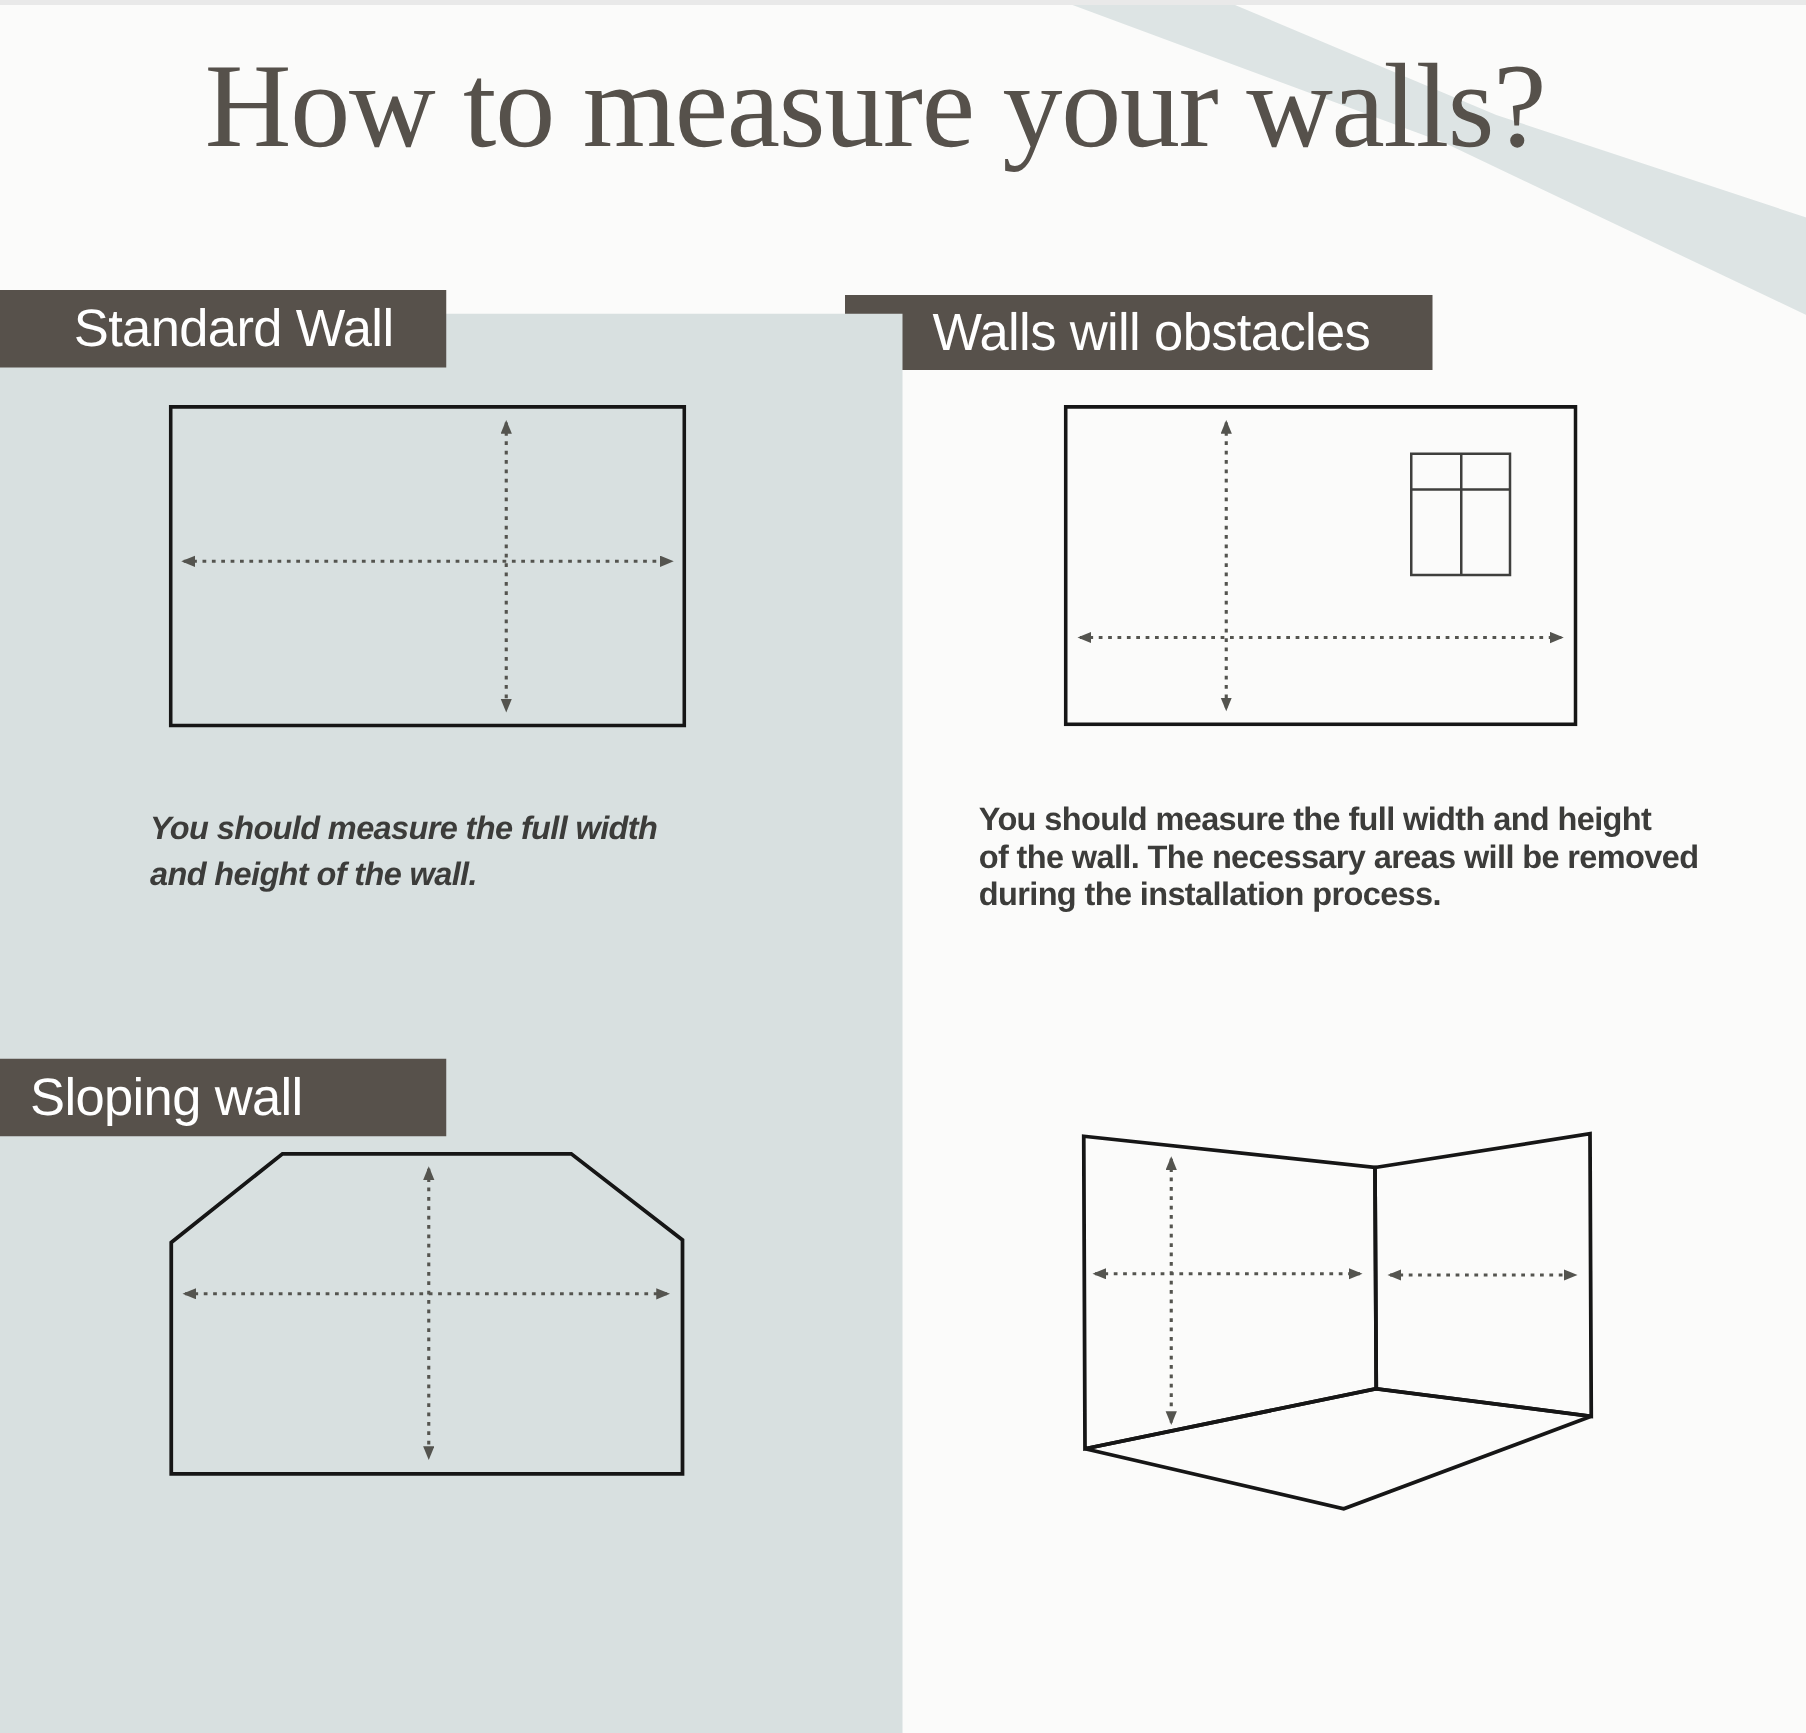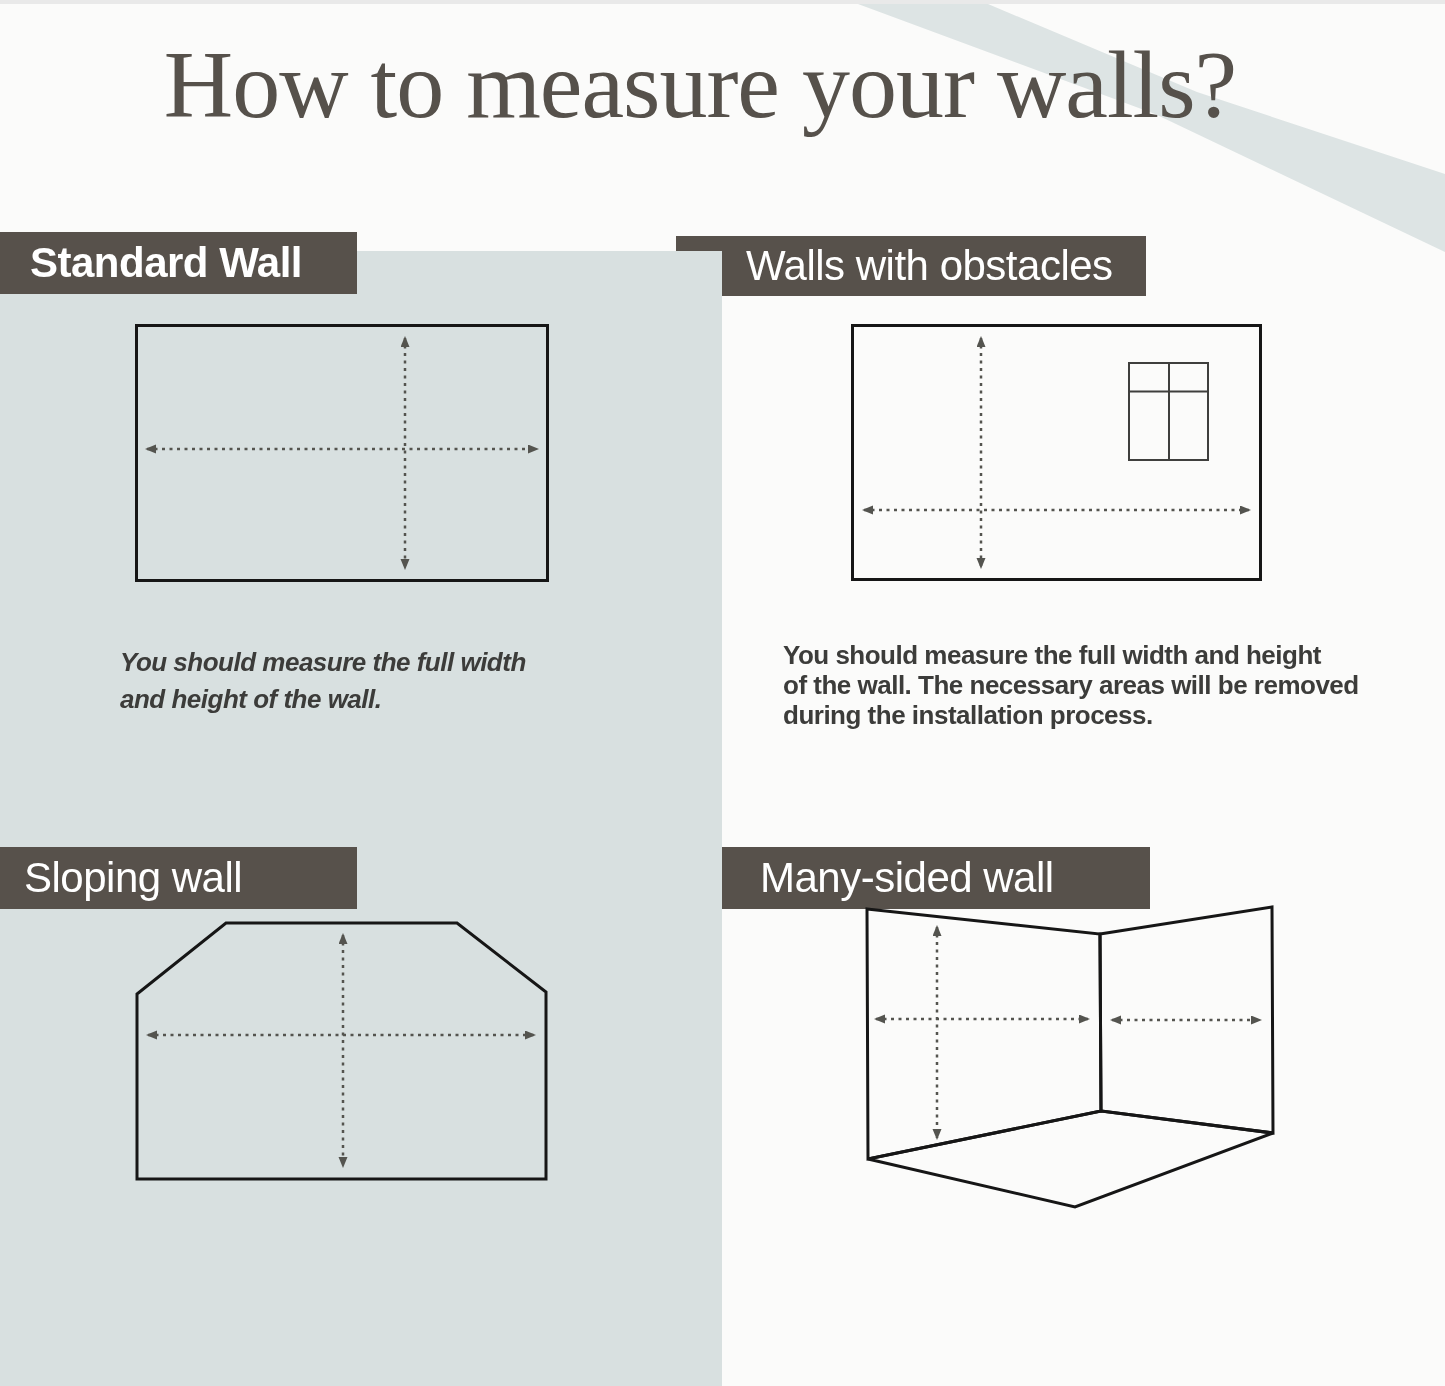--- a/index.html
+++ b/index.html
@@ -26,21 +26,21 @@
     background:var(--panel_bg,#d8e0e0);z-index:2;
   }
   .bar{
     position:absolute;height:62px;z-index:3;
     background:var(--header_bar,#57514b);
     color:var(--header_text,#ffffff);
     font-size:42px;line-height:62px;
     letter-spacing:-0.5px;
     white-space:nowrap;
   }
-  .bar-standard{left:0;top:228px;width:357px;padding-left:30px;box-sizing:border-box;font-weight:bold;}
+  .bar-standard{left:0;top:228px;width:357px;padding-left:59px;box-sizing:border-box;}
   .bar-obstacles{left:676px;top:232px;width:470px;height:60px;line-height:60px;padding-left:70px;box-sizing:border-box;z-index:1;}
   .bar-sloping{left:0;top:843px;width:357px;padding-left:24px;box-sizing:border-box;}
   .bar-many{left:722px;top:843px;width:428px;padding-left:38px;box-sizing:border-box;}
   .diagram{position:absolute;z-index:4;}
   .dg-standard{left:135px;top:320px;}
   .dg-obstacles{left:851px;top:320px;}
   .dg-sloping{left:135px;top:915px;}
   .dg-many{left:860px;top:897px;}
   .desc{
     position:absolute;z-index:4;
@@ -69,33 +69,30 @@
 
 <div class="page">
 
   <svg class="ribbon-svg" width="1445" height="300" viewBox="0 0 1445 300">
     <polygon points="858,0 988,0 1197,88 1445,170 1445,248 1155,110" fill="#dde4e4"></polygon>
   </svg>
 
   <div class="page-title">How to measure your walls?</div>
 
   <div class="bar bar-obstacles">
-    <span>Walls with obstacles</span>
+    <span>Walls will obstacles</span>
   </div>
 
   <div class="panel"></div>
 
   <div class="bar bar-standard">
     <span>Standard Wall</span>
   </div>
   <div class="bar bar-sloping">
     <span>Sloping wall</span>
-  </div>
-  <div class="bar bar-many">
-    <span>Many-sided wall</span>
   </div>
 
   <svg class="diagram dg-standard" width="414" height="258" viewBox="0 0 414 258">
     <defs>
       <marker id="ah1" markerUnits="userSpaceOnUse" markerWidth="12" markerHeight="10" refX="9" refY="4.5" orient="auto-start-reverse">
         <path class="ah" d="M0,0 L11,4.5 L0,9 Z"></path>
       </marker>
     </defs>
     <rect class="shape" x="1.5" y="1.5" width="411" height="255"></rect>
     <line class="arrow" x1="270" y1="14" x2="270" y2="244" marker-start="url(#ah1)" marker-end="url(#ah1)"></line>

